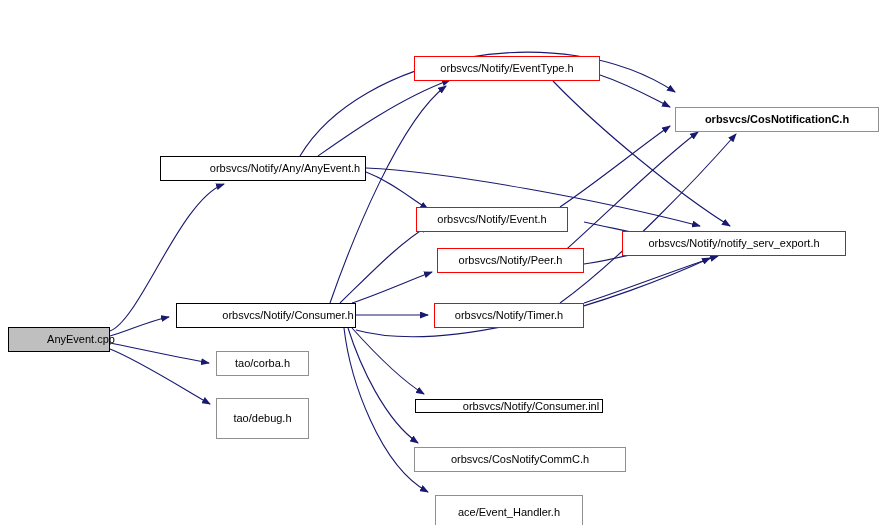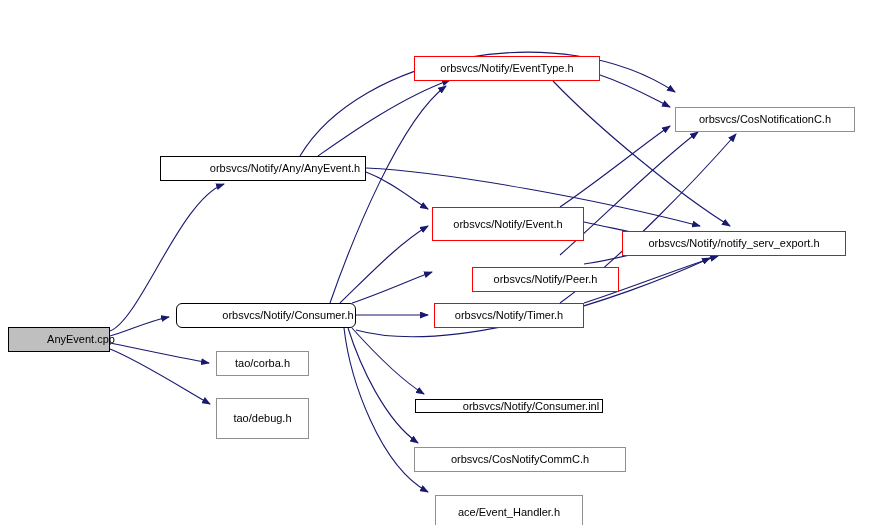--- a/index.html
+++ b/index.html
@@ -90,33 +90,33 @@
   <div id="node-group">
       <div class="graph-node border-black fill-grey" style="left: 8px; top: 327px; width: 102px; height: 25px;">
         <span class="node-label">AnyEvent.cpp</span>
       </div>
       <div class="graph-node border-black" style="left: 160px; top: 156px; width: 206px; height: 25px;">
         <span class="node-label">orbsvcs/Notify/Any/AnyEvent.h</span>
       </div>
       <div class="graph-node border-red" style="left: 414px; top: 56px; width: 186px; height: 25px;">
         <span class="node-label">orbsvcs/Notify/EventType.h</span>
       </div>
-      <div class="graph-node border-grey" style="left: 675px; top: 107px; width: 180px; height: 25px;">
+      <div class="graph-node border-grey" style="left: 675px; top: 107px; width: 204px; height: 25px; font-weight: bold;">
         <span class="node-label">orbsvcs/CosNotificationC.h</span>
       </div>
-      <div class="graph-node border-red" style="left: 432px; top: 207px; width: 152px; height: 34px;">
+      <div class="graph-node border-red" style="left: 416px; top: 207px; width: 152px; height: 25px;">
         <span class="node-label">orbsvcs/Notify/Event.h</span>
       </div>
-      <div class="graph-node border-red" style="left: 437px; top: 267px; width: 147px; height: 25px; margin-left: 35px;">
+      <div class="graph-node border-red" style="left: 437px; top: 248px; width: 147px; height: 25px;">
         <span class="node-label">orbsvcs/Notify/Peer.h</span>
       </div>
       <div class="graph-node border-red" style="left: 622px; top: 231px; width: 224px; height: 25px;">
         <span class="node-label">orbsvcs/Notify/notify_serv_export.h</span>
       </div>
-      <div class="graph-node border-black" style="left: 176px; top: 303px; width: 180px; height: 25px; border-radius: 6px;">
+      <div class="graph-node border-black" style="left: 176px; top: 303px; width: 180px; height: 25px;">
         <span class="node-label">orbsvcs/Notify/Consumer.h</span>
       </div>
       <div class="graph-node border-red" style="left: 434px; top: 303px; width: 150px; height: 25px;">
         <span class="node-label">orbsvcs/Notify/Timer.h</span>
       </div>
       <div class="graph-node border-grey" style="left: 216px; top: 351px; width: 93px; height: 25px;">
         <span class="node-label">tao/corba.h</span>
       </div>
       <div class="graph-node border-grey" style="left: 216px; top: 398px; width: 93px; height: 41px;">
         <span class="node-label">tao/debug.h</span>

